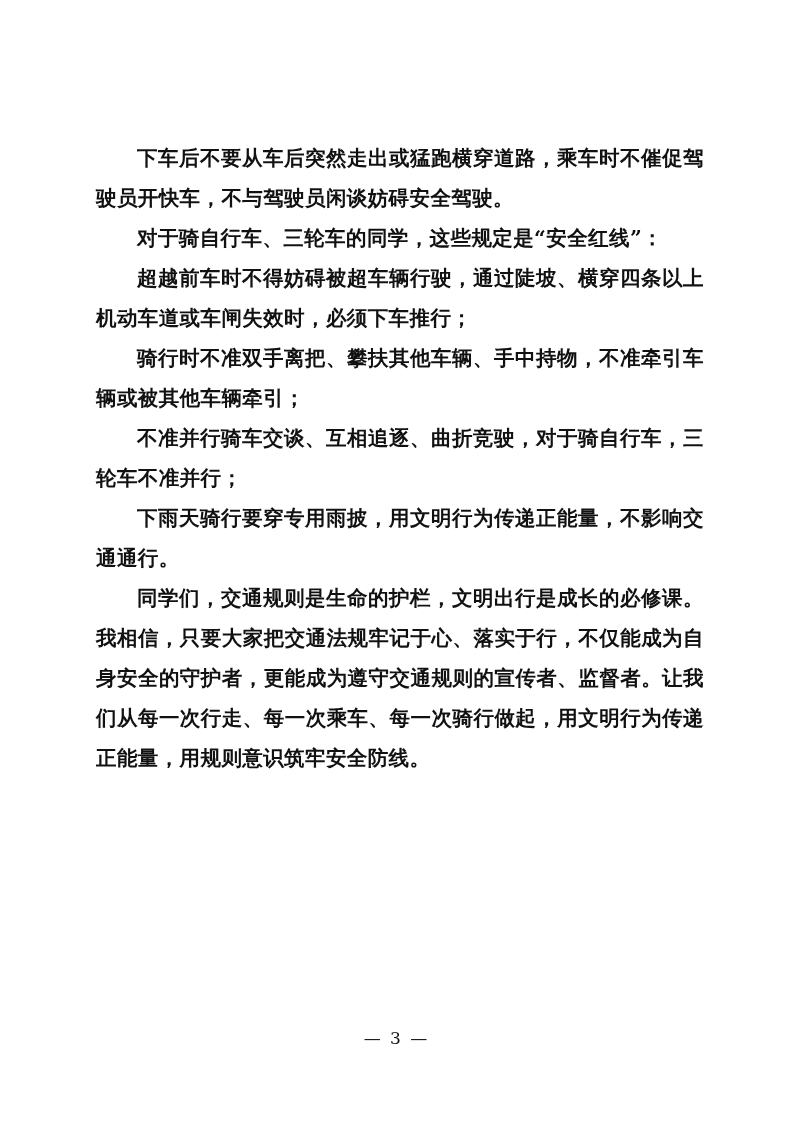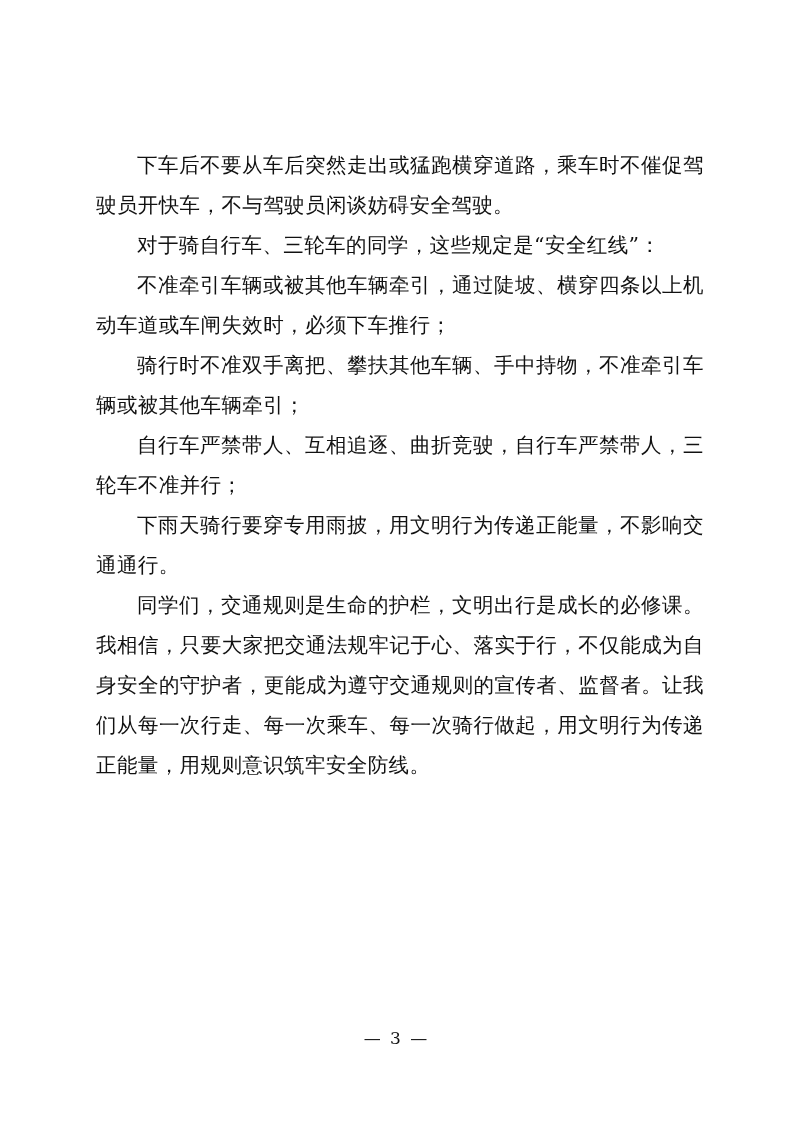--- a/index.html
+++ b/index.html
@@ -19,22 +19,23 @@
     position: absolute;
     left: 0;
     top: 0;
     width: 793px;
     height: 1122px;
     box-sizing: border-box;
   }
   .content {
     position: absolute;
     left: 96px;
-    top: 145px;
+    top: 138px;
     width: 608px;
+    font-weight: bold;
   }
   p.para {
     margin: 0 0 0 0;
     font-size: 20.5px;
     line-height: 40px;
     text-align: justify;
     text-justify: inter-ideograph;
     text-indent: 41px;
     font-family: "DejaVu Serif", "Liberation Serif", serif;
     letter-spacing: 0.4px;
@@ -52,20 +53,20 @@
     letter-spacing: 2px;
   }
 </style>
 </head>
 <body>
 
 <div class="page">
   <div class="content">
     <p class="para">下车后不要从车后突然走出或猛跑横穿道路，乘车时不催促驾驶员开快车，不与驾驶员闲谈妨碍安全驾驶。</p>
     <p class="para">对于骑自行车、三轮车的同学，这些规定是“安全红线”：</p>
-    <p class="para">不准牵引车辆或被其他车辆牵引，通过陡坡、横穿四条以上机动车道或车闸失效时，必须下车推行；</p>
+    <p class="para">超越前车时不得妨碍被超车辆行驶，通过陡坡、横穿四条以上机动车道或车闸失效时，必须下车推行；</p>
     <p class="para">骑行时不准双手离把、攀扶其他车辆、手中持物，不准牵引车辆或被其他车辆牵引；</p>
-    <p class="para">自行车严禁带人、互相追逐、曲折竞驶，自行车严禁带人，三轮车不准并行；</p>
+    <p class="para">不准并行骑车交谈、互相追逐、曲折竞驶，对于骑自行车，三轮车不准并行；</p>
     <p class="para">下雨天骑行要穿专用雨披，用文明行为传递正能量，不影响交通通行。</p>
     <p class="para">同学们，交通规则是生命的护栏，文明出行是成长的必修课。我相信，只要大家把交通法规牢记于心、落实于行，不仅能成为自身安全的守护者，更能成为遵守交通规则的宣传者、监督者。让我们从每一次行走、每一次乘车、每一次骑行做起，用文明行为传递正能量，用规则意识筑牢安全防线。</p>
   </div>
   <div class="footer">— 3 —</div>
 </div>
 
 </body></html>

